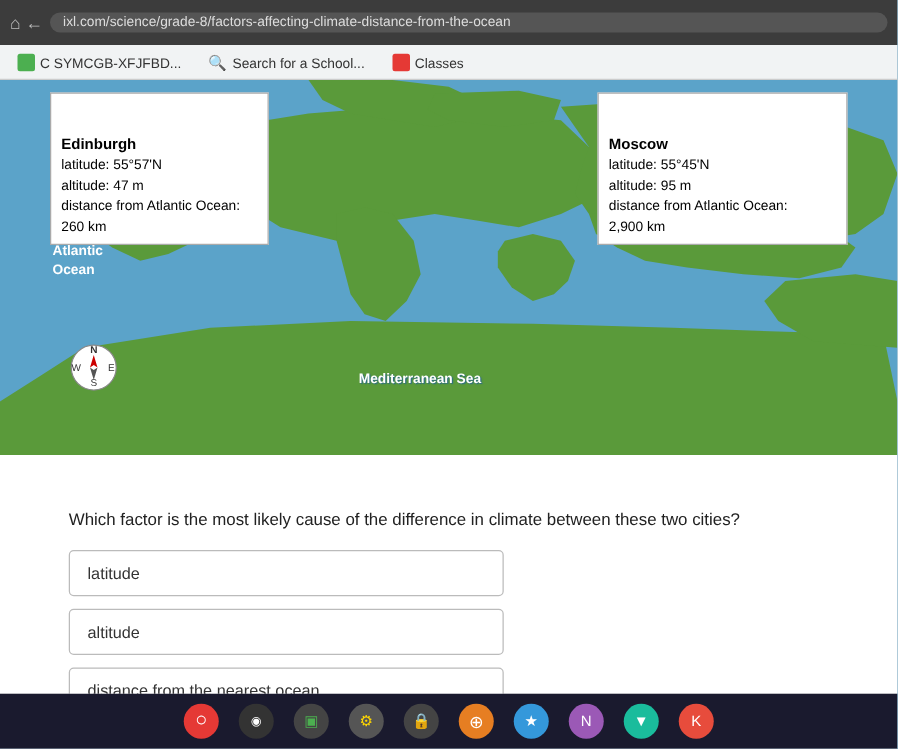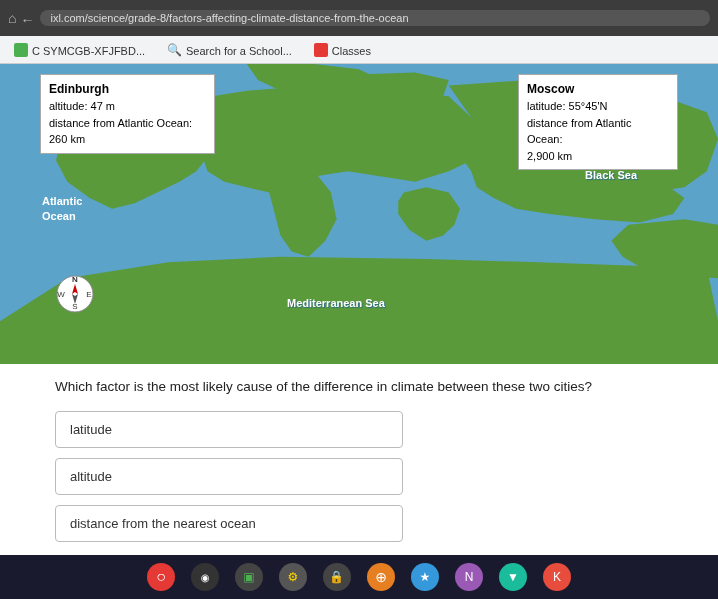--- a/index.html
+++ b/index.html
@@ -118,25 +118,26 @@
       z-index: 10;
     }
     .info-box.edinburgh {
       top: 10px;
       left: 40px;
       width: 175px;
     }
     .info-box.moscow {
       top: 10px;
       right: 40px;
-      width: 160px;
+      width: 200px;
     }
     .info-box-title {
       font-weight: bold;
       font-size: 12px;
+      margin-top: 26px;
     }
 
     
     .compass {
       position: absolute;
       bottom: 50px;
       left: 55px;
       width: 40px;
       height: 40px;
       z-index: 10;
@@ -158,20 +159,21 @@
       font-size: 11px;
       font-weight: bold;
       z-index: 5;
       pointer-events: none;
     }
 
     
     .question-section {
       padding: 14px 55px 10px 55px;
       flex: 1;
+      margin-top: 29px;
     }
     .question-text {
       font-size: 13.5px;
       color: #222;
       margin-bottom: 14px;
       line-height: 1.4;
     }
     .answer-option {
       border: 1px solid #bbb;
       border-radius: 4px;
@@ -285,28 +287,30 @@
           <text x="20" y="35" text-anchor="middle" font-size="8" fill="#333">S</text>
           <text x="6" y="23" text-anchor="middle" font-size="8" fill="#333">W</text>
           <text x="34" y="23" text-anchor="middle" font-size="8" fill="#333">E</text>
           <polygon points="20,10 17,20 20,18 23,20" fill="#c00"></polygon>
           <polygon points="20,30 17,20 20,22 23,20" fill="#555"></polygon>
         </svg>
       </div>
 
       <div class="info-box edinburgh">
         <div class="info-box-title">Edinburgh</div>
+        <div>latitude: 55°57'N</div>
         <div>altitude: 47 m</div>
         <div>distance from Atlantic Ocean:</div>
         <div>260 km</div>
       </div>
 
       <div class="info-box moscow">
         <div class="info-box-title">Moscow</div>
         <div>latitude: 55°45'N</div>
+        <div>altitude: 95 m</div>
         <div>distance from Atlantic Ocean:</div>
         <div>2,900 km</div>
       </div>
 
     </div>
   </div>
 
   <div class="question-section">
     <div class="question-text">Which factor is the most likely cause of the difference in climate between these two cities?</div>
 

